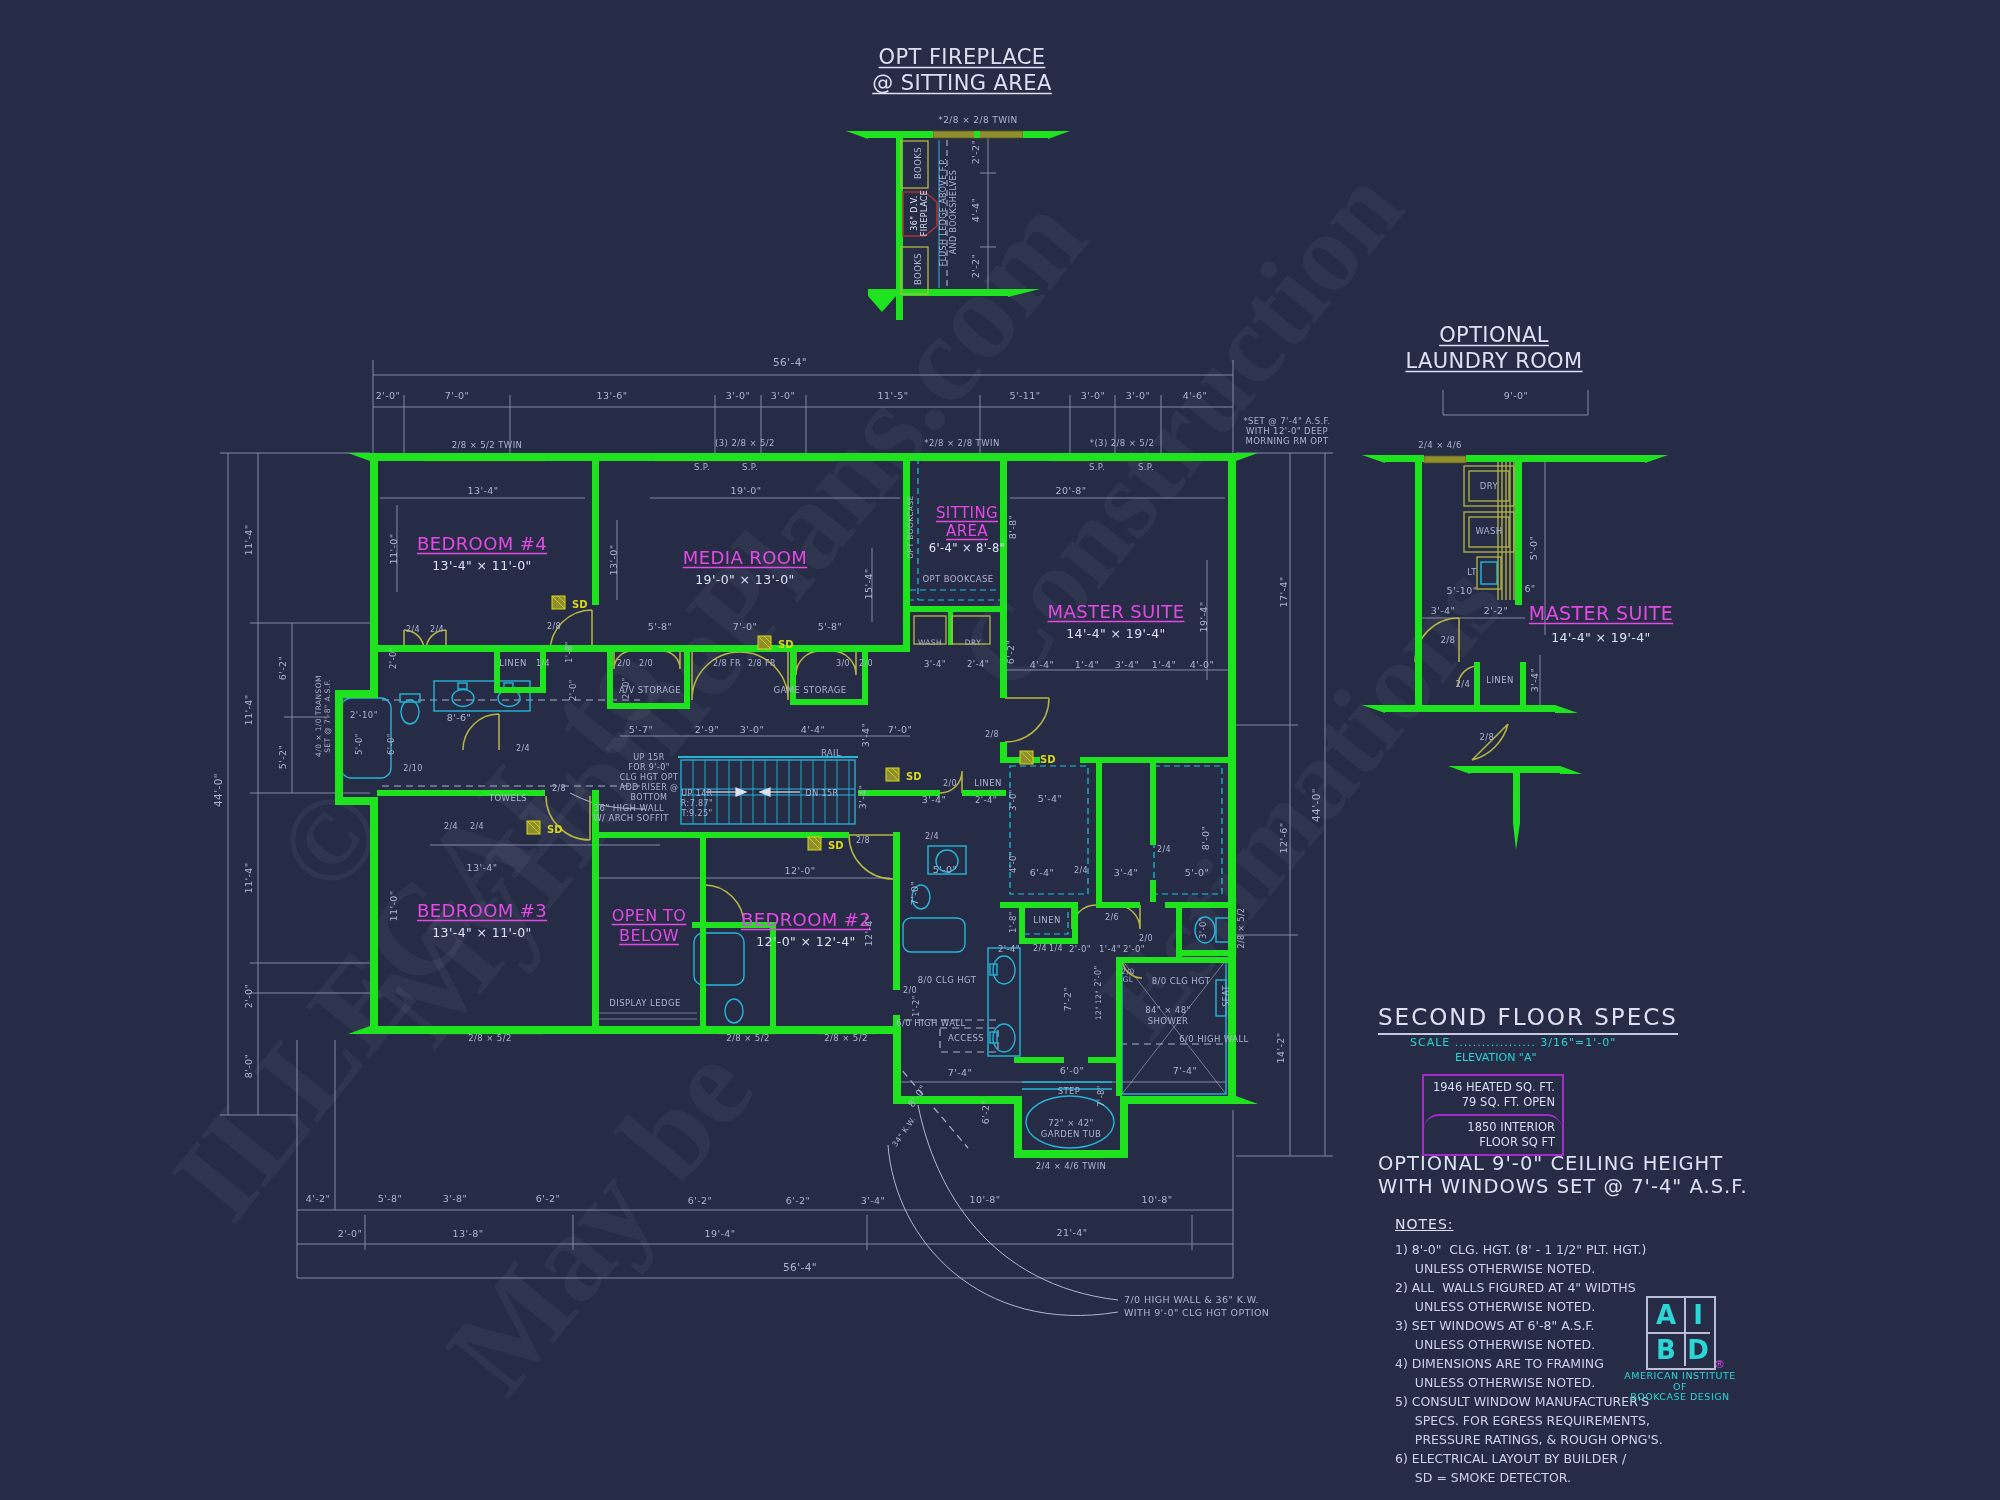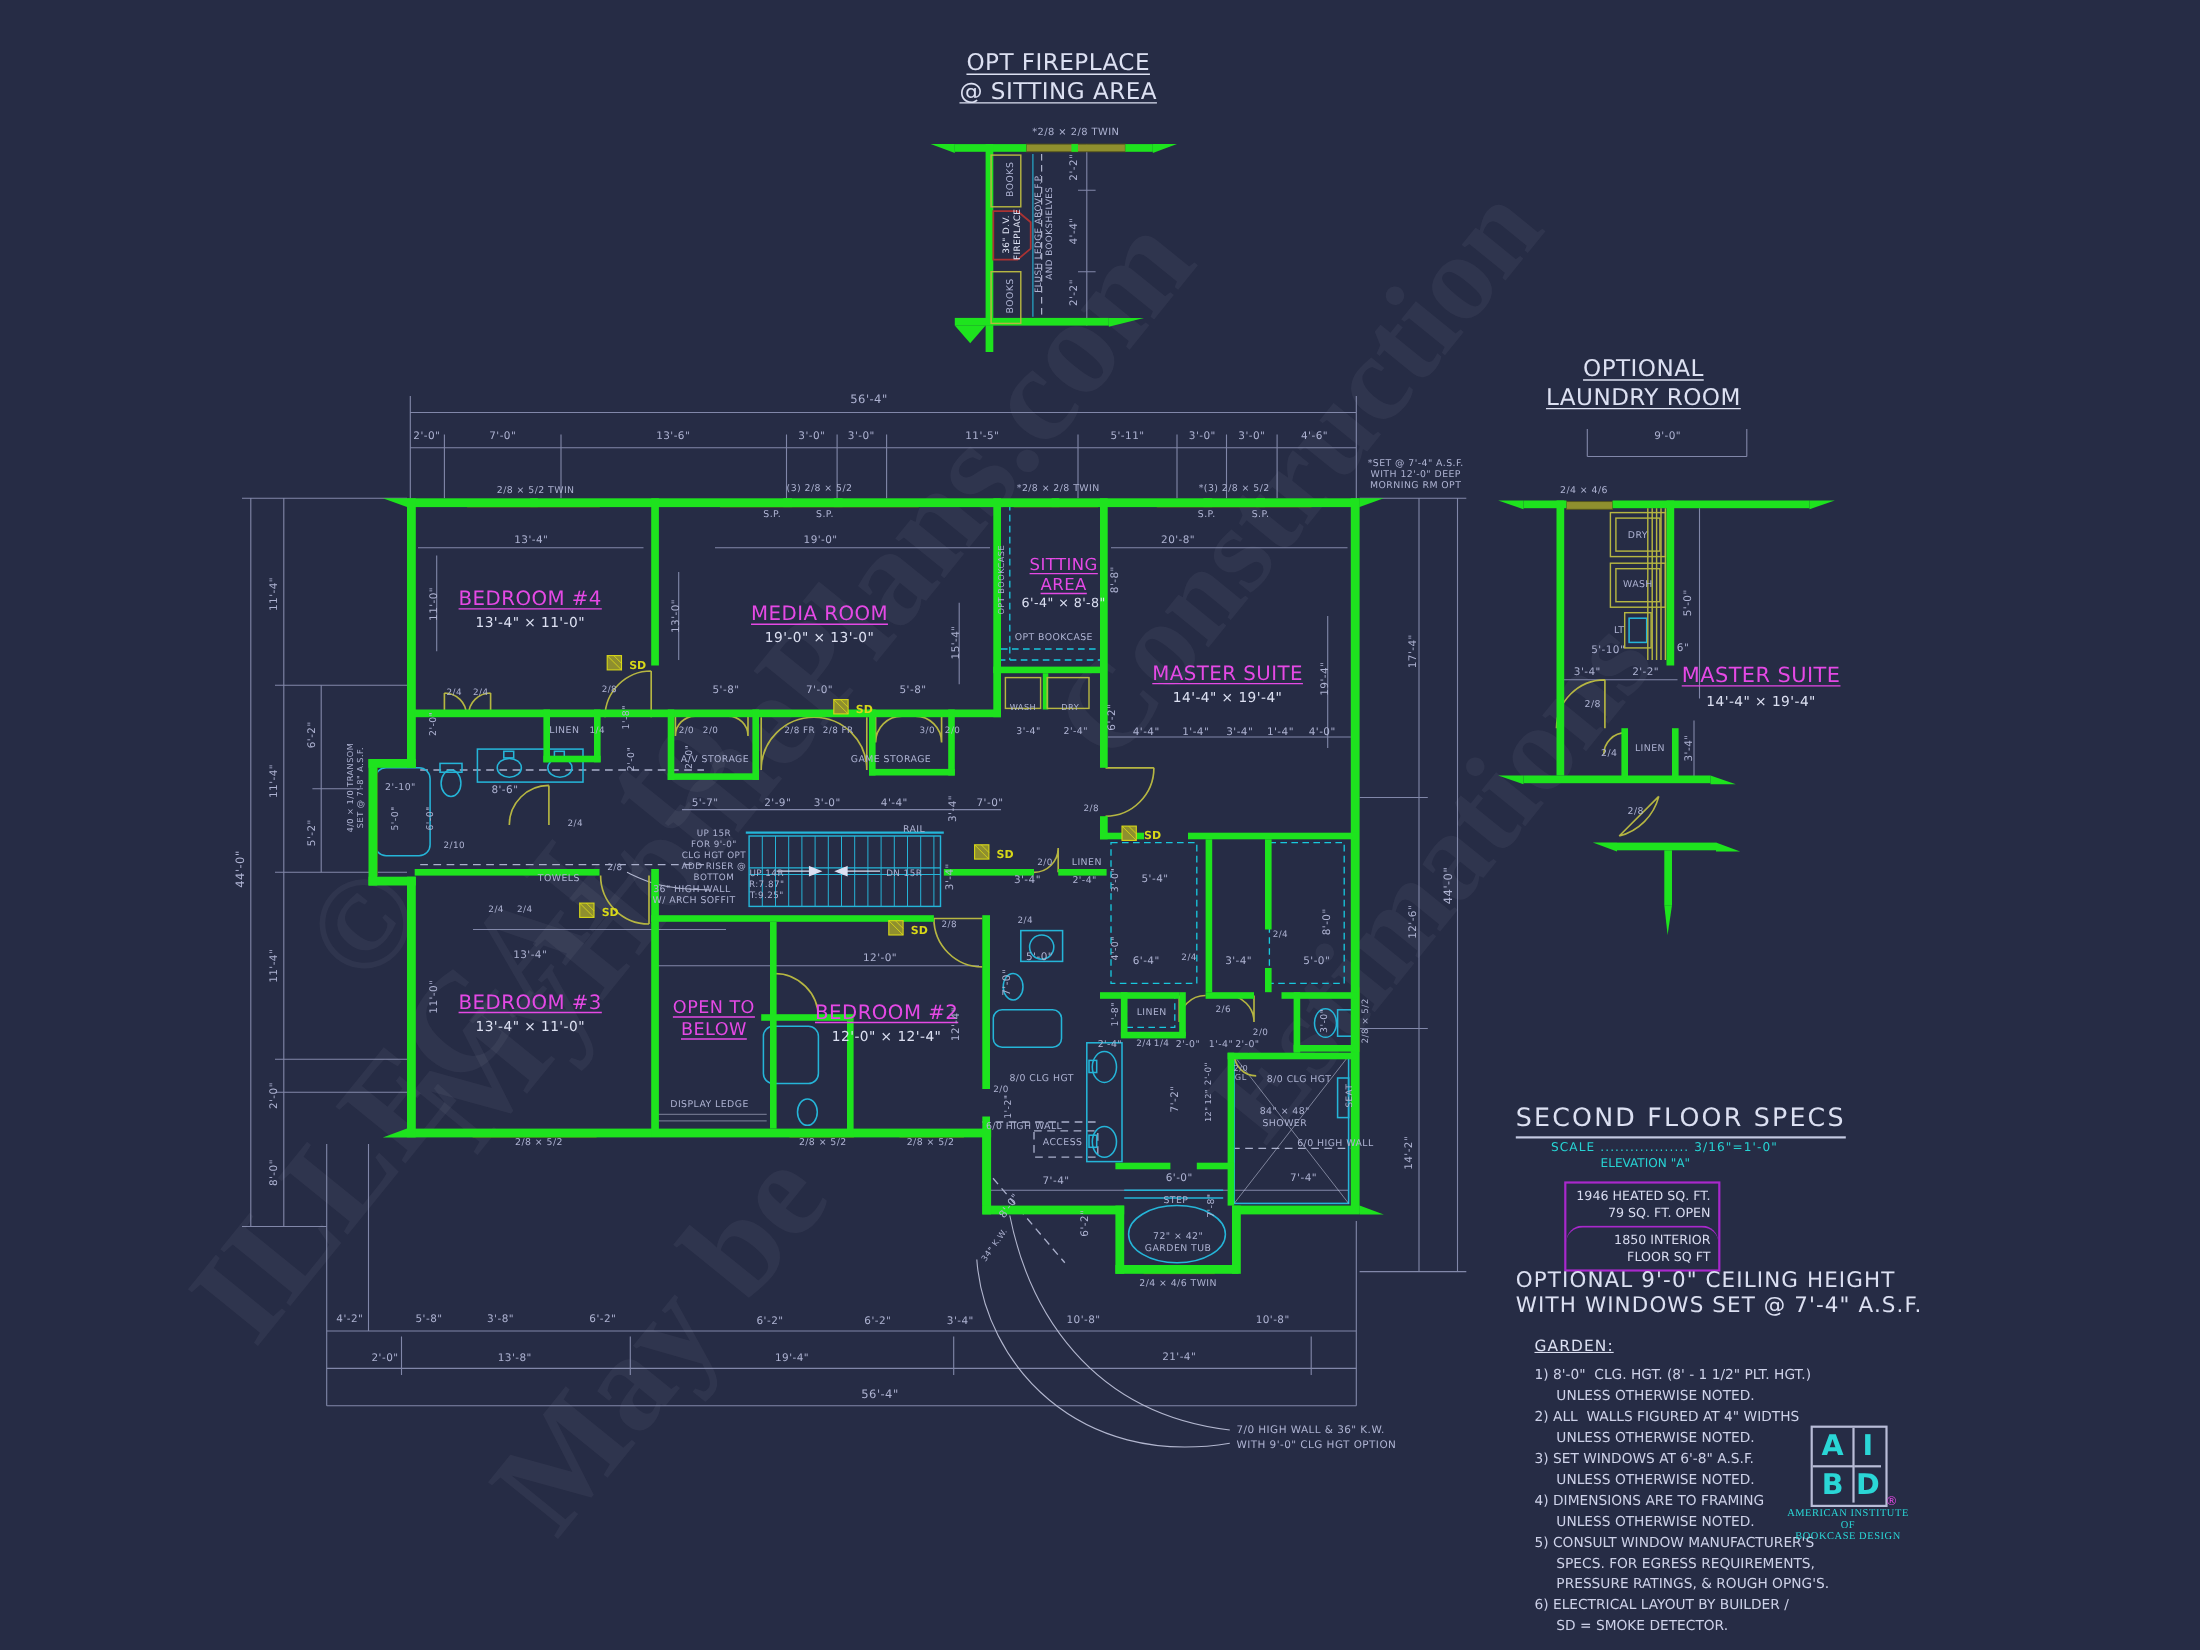--- a/index.html
+++ b/index.html
@@ -23,21 +23,21 @@
   #notes-list{margin-top:8px;font-size:12.5px;line-height:19px;color:#cdd1e8;white-space:pre;}
   #logo-box{left:1646px;top:1296px;width:66px;height:70px;border:2px solid #b9bdd8;z-index:3;
             display:grid;grid-template-columns:38px 24px;grid-template-rows:34px 34px;}
   .logo-cell{display:flex;align-items:center;justify-content:center;color:#2ad6d6;
              font-weight:bold;font-size:26px;font-family:"DejaVu Sans",sans-serif;}
   .lc-tl{border-right:2px solid #b9bdd8;}
   .lc-bl{border-right:2px solid #b9bdd8;border-top:2px solid #b9bdd8;}
   .lc-br{border-top:2px solid #b9bdd8;}
   #logo-r{left:1714px;top:1358px;color:#e549e5;font-size:11px;}
   #logo-caption{left:1624px;top:1371px;width:112px;text-align:center;color:#2ad6d6;
-                font-size:9.5px;line-height:10.5px;letter-spacing:0.5px;font-family:Liberation Serif, serif;}
+                font-size:9.5px;line-height:10.5px;letter-spacing:0.5px;}
 </style>
 </head>
 <body>
 
 <div id="page">
 
   <div id="wm-layer">
       <div class="wm" style="left: 730px; top: 620px; font-size: 125px;">MyHomePlans.com</div>
       <div class="wm" style="left: 420px; top: 930px; font-size: 125px;">ILLEGAL to</div>
       <div class="wm" style="left: 1180px; top: 430px; font-size: 112px;">Construction</div>
@@ -582,21 +582,21 @@
       <div>1850 INTERIOR FLOOR SQ FT</div>
     </div>
   </div>
 
   <div class="hud" id="opt-note">
     <div>OPTIONAL 9'-0" CEILING HEIGHT</div>
     <div>WITH WINDOWS SET @ 7'-4" A.S.F.</div>
   </div>
 
   <div class="hud" id="notes">
-    <div id="notes-header">GARDEN:</div>
+    <div id="notes-header">NOTES:</div>
     <div id="notes-list"><div>1) 8'-0"  CLG. HGT. (8' - 1 1/2" PLT. HGT.)</div><div>     UNLESS OTHERWISE NOTED.</div><div>2) ALL  WALLS FIGURED AT 4" WIDTHS</div><div>     UNLESS OTHERWISE NOTED.</div><div>3) SET WINDOWS AT 6'-8" A.S.F.</div><div>     UNLESS OTHERWISE NOTED.</div><div>4) DIMENSIONS ARE TO FRAMING</div><div>     UNLESS OTHERWISE NOTED.</div><div>5) CONSULT WINDOW MANUFACTURER'S</div><div>     SPECS. FOR EGRESS REQUIREMENTS,</div><div>     PRESSURE RATINGS, &amp; ROUGH OPNG'S.</div><div>6) ELECTRICAL LAYOUT BY BUILDER /</div><div>     SD = SMOKE DETECTOR.</div></div>
   </div>
 
   <div class="hud" id="logo-box">
     <div class="logo-cell lc-tl">A</div>
     <div class="logo-cell">I</div>
     <div class="logo-cell lc-bl">B</div>
     <div class="logo-cell lc-br">D</div>
   </div>
   <div class="hud" id="logo-r">®</div>

